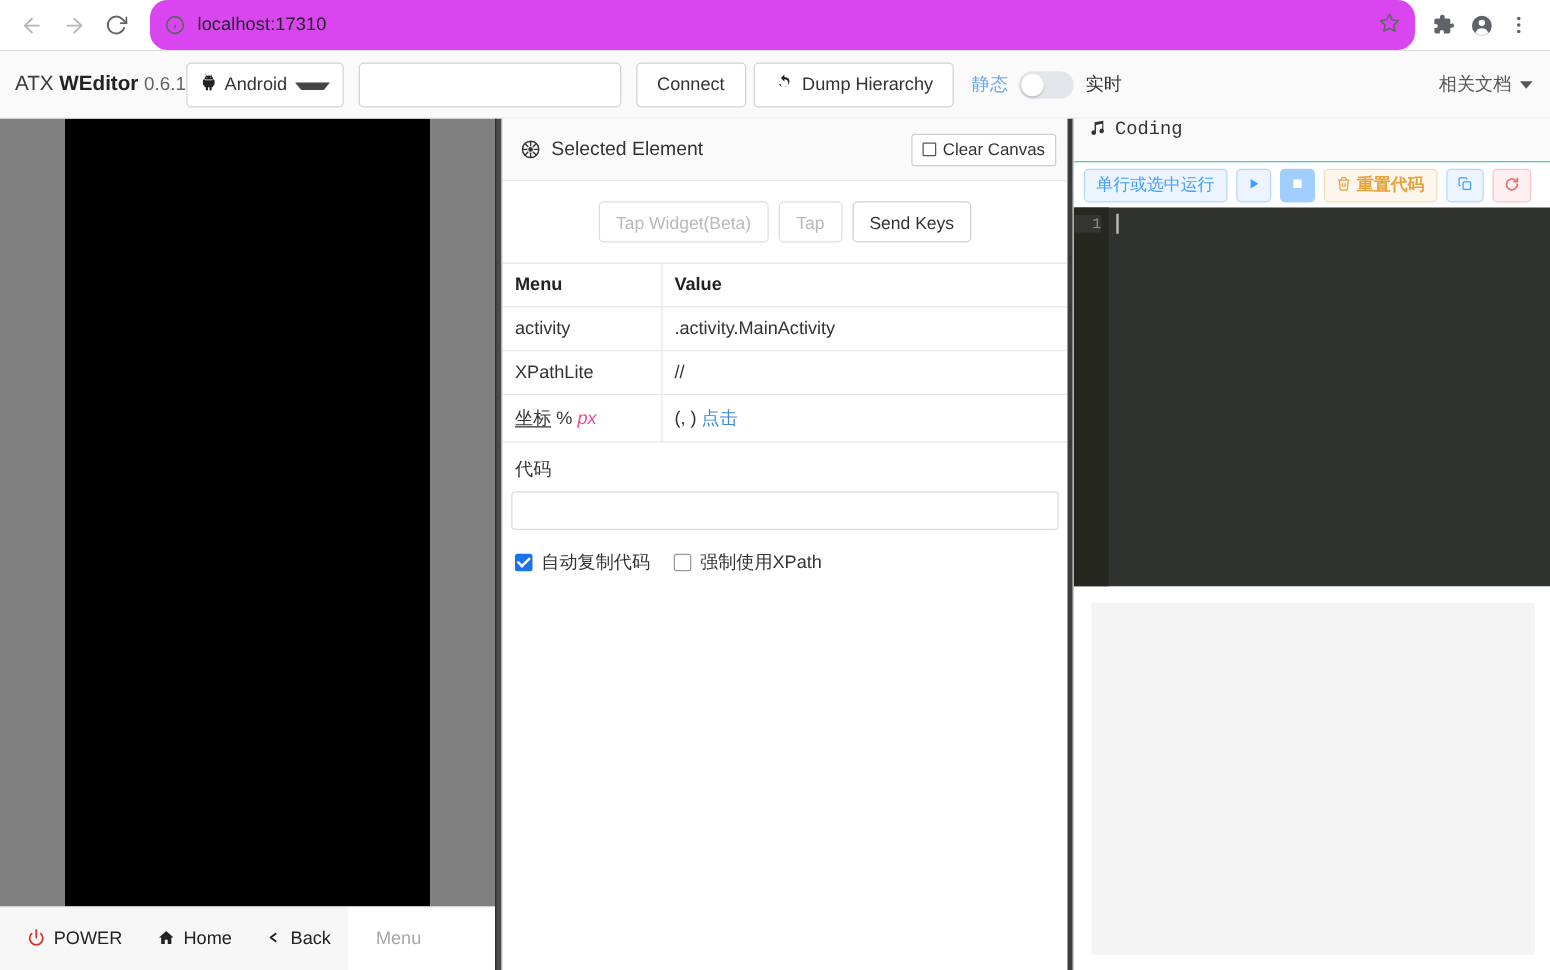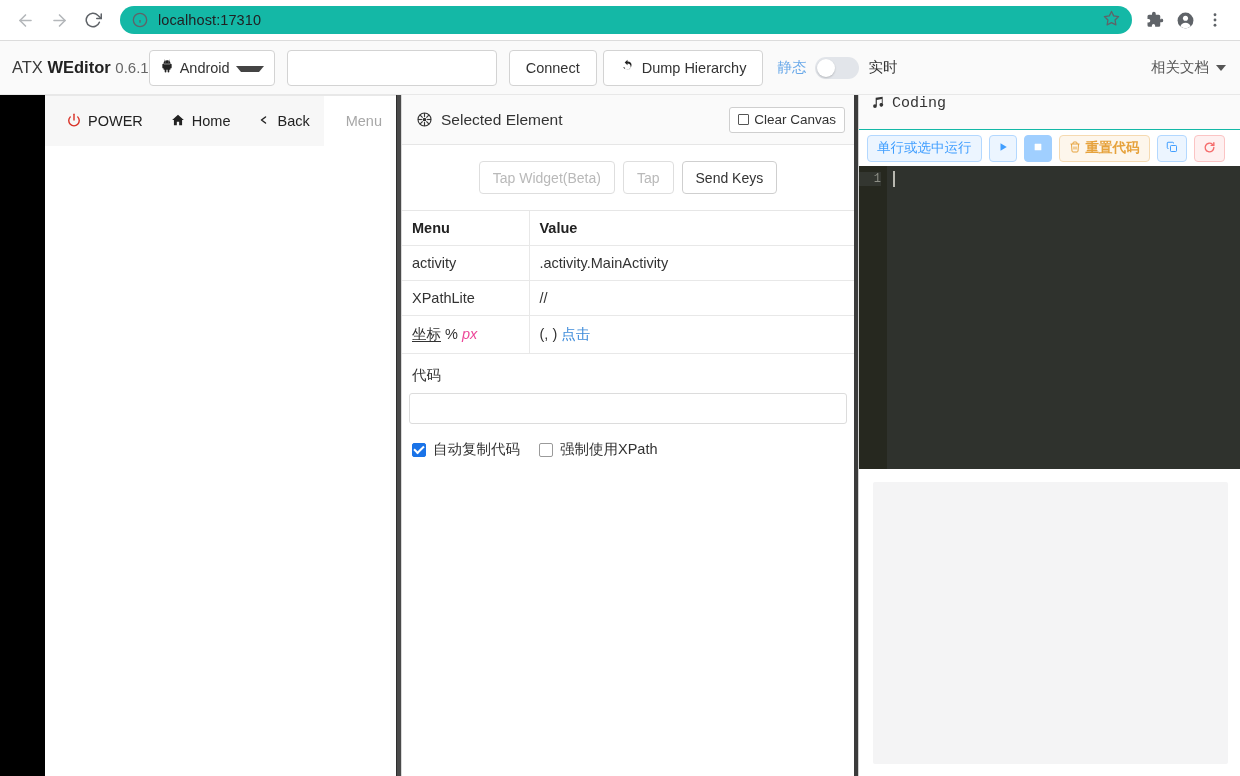--- a/index.html
+++ b/index.html
@@ -24,22 +24,22 @@
     display: flex; align-items: center; justify-content: center;
     color: #5f6368;
     border-radius: 50%;
     flex: 0 0 auto;
     margin-right: 4px;
   }
   .nav-btn.disabled { color: #b4b7ba; }
   .nav-btn svg { display: block; }
   .omnibox {
     flex: 1 1 auto;
-    height: 28px;
-    background: #14b8a6;
+    height: 40px;
+    background: #d946ef;
     border-radius: 14px;
     display: flex;
     align-items: center;
     padding: 0 12px;
     margin-left: 8px;
     margin-right: 8px;
   }
   .omnibox .info-icon {
     width: 16px; height: 16px;
     margin-right: 10px;
@@ -169,21 +169,21 @@
     height: 681px;
     width: 1240px;
     background: #fff;
   }
 
   
   .left-col {
     width: 396px;
     flex: 0 0 396px;
     display: flex;
-    flex-direction: row;
+    flex-direction: column;
     background: #fff;
     position: relative;
   }
   .device-stage {
     flex: 1 1 auto;
     background: #808080;
     position: relative;
     display: flex;
     justify-content: center;
     overflow: hidden;

